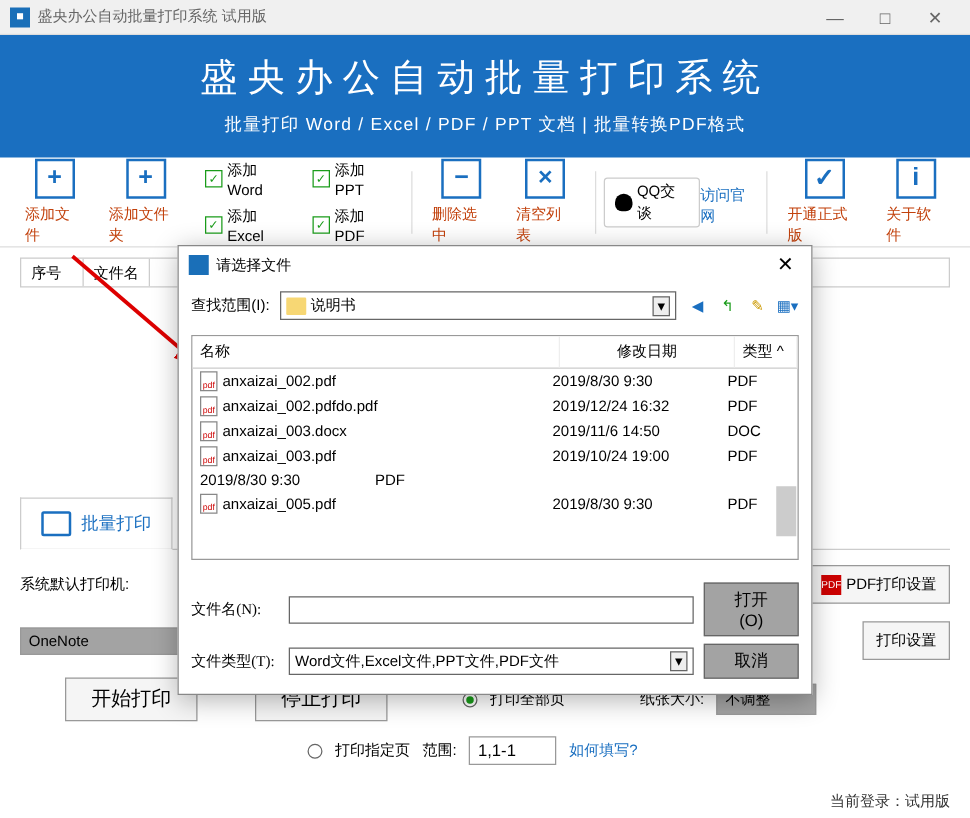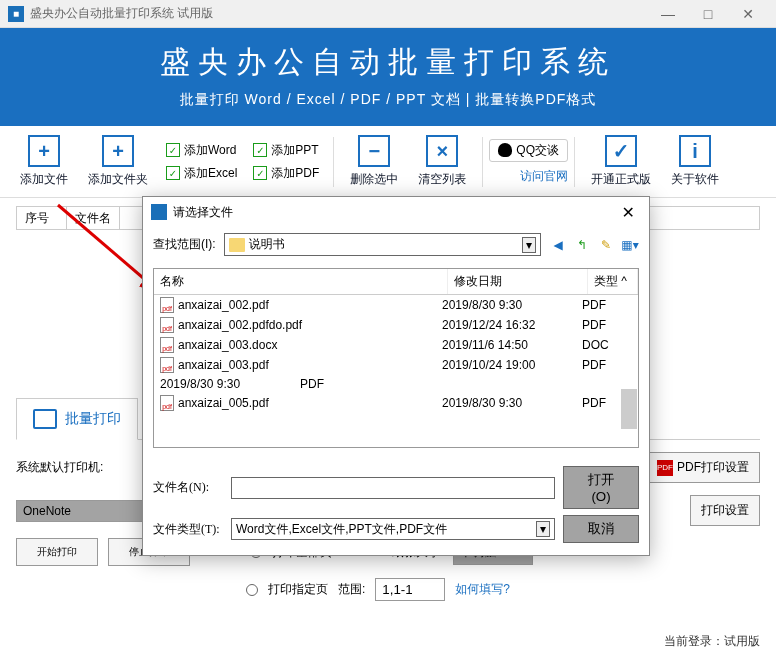--- a/index.html
+++ b/index.html
@@ -10,43 +10,43 @@
 .titlebar .spacer { flex: 1; }
 .titlebar .win-btn { width: 40px; height: 28px; display: flex; align-items: center; justify-content: center; color: #666; cursor: pointer; font-size: 14px; }
 
 .hero { height: 98px; background: linear-gradient(#1a6fc0, #1a6fc0); color: #fff; text-align: center; padding-top: 14px; }
 .hero h1 { font-size: 30px; font-weight: 500; letter-spacing: 8px; }
 .hero p { font-size: 14px; margin-top: 8px; letter-spacing: 1px; }
 
 .toolbar { height: 72px; display: flex; align-items: center; padding: 0 10px; border-bottom: 1px solid #ddd; font-size: 12px; }
 .tool-btn { display: flex; flex-direction: column; align-items: center; margin: 0 10px; cursor: pointer; }
 .tool-btn .ico { width: 32px; height: 32px; border: 2px solid #1a6fc0; display: flex; align-items: center; justify-content: center; color: #1a6fc0; font-size: 20px; font-weight: bold; margin-bottom: 4px; }
-.tool-btn span { font-size: 12px; color: #0f172a; }
+.tool-btn span { font-size: 12px; color: #c2410c; }
 .check-group { display: flex; flex-direction: column; gap: 6px; margin: 0 8px; }
 .check-item { display: flex; align-items: center; gap: 4px; font-size: 12px; }
 .check-item .cb { width: 14px; height: 14px; border: 1px solid #1a9c1a; display: flex; align-items: center; justify-content: center; color: #1a9c1a; font-size: 10px; }
 .tool-sep { width: 1px; height: 50px; background: #ddd; margin: 0 6px; }
-.qq { display: flex; flex-direction: column; align-items: flex-end; }
+.qq { display: flex; flex-direction: row; align-items: center; }
 .qq-link { display: flex; align-items: center; gap: 4px; border: 1px solid #ccc; padding: 2px 8px; border-radius: 3px; font-size: 12px; }
 .qq-link .penguin { width: 14px; height: 14px; background: #000; border-radius: 50% 50% 40% 40%; position: relative; }
 .visit { color: #1a6fc0; font-size: 12px; margin-top: 6px; }
 
 .list-head { height: 24px; border: 1px solid #ccc; margin: 8px 16px 0; display: flex; font-size: 12px; background: #fff; }
 .list-head .col { padding: 3px 8px; border-right: 1px solid #ccc; }
 
 .tab-row { display: flex; margin: 168px 16px 0; border-bottom: 1px solid #ccc; }
 .tab { padding: 10px 16px; display: flex; align-items: center; gap: 8px; font-size: 14px; border: 1px solid transparent; }
 .tab.active { border: 1px solid #ccc; border-bottom: 1px solid #fff; margin-bottom: -1px; color: #1a6fc0; }
 .tab .printer-ico { width: 24px; height: 20px; border: 2px solid #1a6fc0; border-radius: 2px; position: relative; }
 
 .panel { margin: 10px 16px; font-size: 12px; }
 .row { display: flex; align-items: center; gap: 10px; margin: 12px 0; }
 .select-box { border: 1px solid #999; padding: 3px 6px; width: 200px; background: #a3a3a3; }
 .panel-label { width: 100px; }
-.btn { border: 1px solid #999; padding: 6px 20px; background: #f5f5f5; cursor: pointer; font-size: 10px; }
+.btn { border: 1px solid #999; padding: 6px 20px; background: #f5f5f5; cursor: pointer; font-size: 16px; margin-left: 36px; }
 .radio { width: 12px; height: 12px; border: 1px solid #666; border-radius: 50%; display: inline-flex; align-items: center; justify-content: center; }
 .radio.checked::after { content: ""; width: 6px; height: 6px; background: #1a9c1a; border-radius: 50%; }
 .link { color: #1a6fc0; }
 .pdf-btn { border: 1px solid #999; padding: 6px 10px; background: #f5f5f5; display: flex; align-items: center; gap: 4px; }
 .pdf-ico { width: 16px; height: 16px; background: #c00; color: #fff; font-size: 8px; display: flex; align-items: center; justify-content: center; }
 
 .status { position: absolute; bottom: 4px; right: 16px; font-size: 12px; color: #333; }
 
 
 .dialog { position: absolute; left: 142px; top: 196px; width: 508px; background: #fff; border: 1px solid #888; box-shadow: 0 4px 20px rgba(0,0,0,.3); font-size: 12px; }
@@ -57,21 +57,21 @@
 .dlg-loc { display: flex; align-items: center; padding: 6px 10px; gap: 8px; }
 .dlg-loc .combo { flex: 1; border: 1px solid #666; padding: 2px 4px; display: flex; align-items: center; gap: 4px; }
 .dlg-loc .folder-ico { width: 16px; height: 14px; background: #f7d774; border-radius: 1px; }
 .dlg-loc .arrow { border: 1px solid #666; padding: 0 3px; background: #eee; margin-left: auto; }
 .dlg-nav { display: flex; gap: 6px; }
 .dlg-nav span { width: 18px; height: 18px; display: flex; align-items: center; justify-content: center; cursor: pointer; }
 .dlg-list { border: 1px solid #999; margin: 6px 10px; height: 180px; overflow: hidden; position: relative; }
 .dlg-cols { display: flex; border-bottom: 1px solid #ccc; background: #fff; }
 .dlg-col { padding: 4px 6px; border-right: 1px solid #eee; font-size: 12px; }
 .dlg-col.name { flex: 1; }
-.dlg-col.date { width: 140px; }
+.dlg-col.date { width: 140px; text-align: center; }
 .dlg-col.type { width: 50px; }
 .dlg-row { display: flex; padding: 2px 6px; align-items: center; }
 .dlg-row .name { flex: 1; display: flex; align-items: center; gap: 4px; }
 .dlg-row .date { width: 140px; }
 .dlg-row .type { width: 50px; }
 .file-ico { width: 14px; height: 16px; border: 1px solid #888; background: #fff; font-size: 7px; color: #c00; display: flex; align-items: flex-end; justify-content: center; }
 .dlg-fields { padding: 6px 10px; }
 .dlg-field { display: flex; align-items: center; gap: 8px; margin: 6px 0; }
 .dlg-field label { width: 70px; font-family: Liberation Serif, serif; }
 .dlg-field .input { flex: 1; border: 1px solid #666; padding: 2px 4px; height: 22px; display: flex; align-items: center; background: #fff; }

